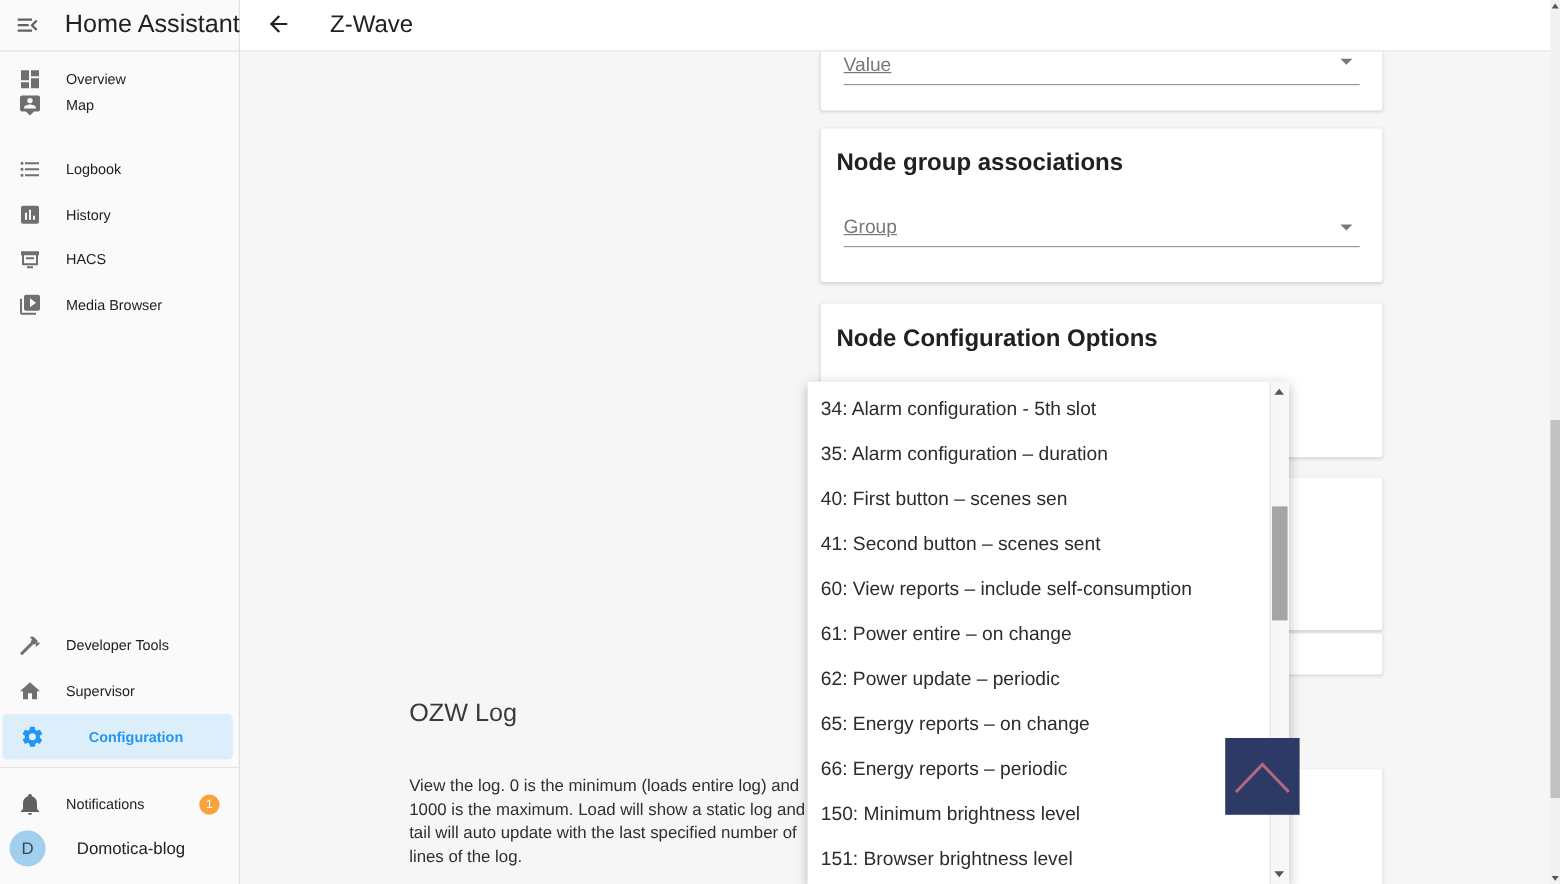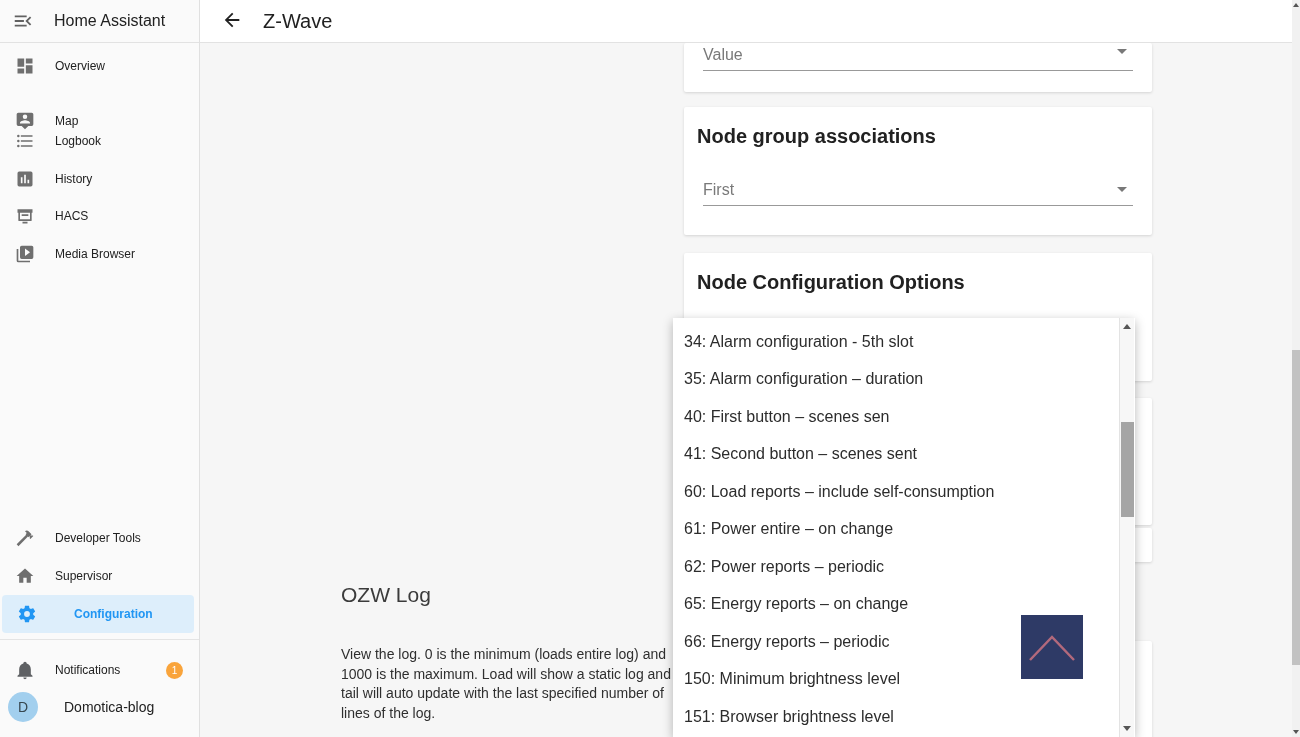--- a/index.html
+++ b/index.html
@@ -5,21 +5,21 @@
   * { margin:0; padding:0; box-sizing:border-box; }
   html,body { width:1300px; height:737px; overflow:hidden; background:#fff;
     font-family:"Liberation Sans", sans-serif; color:#212121; }
   .stage { position:relative; width:1300px; height:737px; overflow:hidden; }
 
   
   .sidebar { position:absolute; left:0; top:0; width:200px; height:737px;
     background:#fafafa; border-right:1px solid #e0e0e0; }
   .sidebar-header { position:absolute; left:0; top:0; width:100%; height:43px;
     display:flex; align-items:center; padding-left:12px; border-bottom:1px solid #e2e2e2; }
-  .sidebar-header .title { font-size:16px; color:#212121; margin-left:20px; white-space:nowrap; }
+  .sidebar-header .title { font-size:21px; color:#212121; margin-left:20px; white-space:nowrap; }
   .nav-item { position:absolute; left:0; width:199px; height:38px;
     display:flex; align-items:center; padding-left:14px; cursor:pointer; }
   .nav-item .ico { width:22px; height:22px; flex:0 0 22px; display:flex; align-items:center; justify-content:center; }
   .nav-item .ico svg { width:20px; height:20px; fill:#6f6f6f; }
   .nav-item .lbl { margin-left:19px; font-size:12px; color:#212121; white-space:nowrap; }
   .nav-item.active { background:var(--active_bg,#ddeefb); border-radius:4px; left:2px; width:192px; }
   .nav-item.active .lbl { color:var(--accent,#2196f3); font-weight:bold;margin-left:36px; }
   .nav-item.active .ico svg { fill:var(--accent,#2196f3); }
   .sidebar-divider { position:absolute; left:0; top:639px; width:199px; height:1px; background:#e4e4e4; }
   .badge { position:absolute; right:16px; width:17px; height:17px; border-radius:50%;
@@ -28,41 +28,41 @@
   .avatar { width:30px; height:30px; border-radius:50%; background:var(--avatar_bg,#a2cfee);
     color:var(--avatar_text,#37474f); font-size:14px; display:flex; align-items:center;
     justify-content:center; flex:0 0 30px; margin-left:-6px; }
   .profile-lbl { margin-left:26px; font-size:14px; }
 
   
   .topbar { position:absolute; left:200px; top:0; width:1100px; height:43px; background:#fff;
     border-bottom:1px solid #e2e2e2; display:flex; align-items:center; }
   .back-btn { width:24px; height:24px; margin-left:21px; cursor:pointer; }
   .back-btn svg { width:22px; height:22px; fill:#212121; }
-  .topbar .title { font-size:20px; margin-left:18px; color:#212121; }
+  .topbar .title { font-size:20px; margin-left:30px; color:#212121; }
 
   
   .content { position:absolute; left:200px; top:43px; width:1100px; height:694px;
     background:#f6f6f6; overflow:hidden; }
   .card { position:absolute; left:484px; width:468px; background:#fff; border-radius:2px;
     box-shadow:0 1px 3px rgba(0,0,0,0.14); }
   .card-title { font-size:20px; color:#212121; padding:18px 13px 0 13px;font-weight:bold; }
   .select-row { position:relative; margin:0 19px; }
-  .select-label { font-size:16px; color:#797979; }
+  .select-label { font-size:16px; color:#797979;text-decoration:underline; }
   .select-underline { height:1px; background:#999; margin-top:6px; }
   .caret { position:absolute; right:6px; top:6px; width:0; height:0;
     border-left:5px solid transparent; border-right:5px solid transparent;
     border-top:5px solid #787878; }
 
   .ozw-title { position:absolute; left:141px; top:540px; font-size:21px; color:#3b3b3b; }
   .ozw-desc { position:absolute; left:141px; top:602px; width:336px; font-size:14px;
     line-height:19.5px; color:#2f2f2f; }
 
   
-  .dropdown { position:absolute; left:473px; top:275px; width:462px; height:419px;
+  .dropdown { position:absolute; left:473px; top:275px; width:401px; height:419px;
     background:#fff; box-shadow:0 3px 10px rgba(0,0,0,0.28); overflow:hidden; }
   .dropdown-items { padding-top:5px; }
   .dropdown-item { height:37.5px; display:flex; align-items:center; padding-left:11px;
     font-size:16px; color:#2c2c2c; cursor:pointer; white-space:nowrap; }
   .dd-scrollbar { position:absolute; top:0; right:1px; width:15px; height:100%;
     background:#f7f7f7; border-left:1px solid #e3e3e3; }
   .dd-thumb { position:absolute; left:1px; top:104px; width:13px; height:95px; background:#a5a5a5; }
   .arr-up, .arr-down { position:absolute; left:3px; width:0; height:0;
     border-left:4px solid transparent; border-right:4px solid transparent; }
   .arr-up { top:6px; border-bottom:5px solid #565656; }
@@ -96,21 +96,21 @@
     </div>
 
     <div class="nav-item" style="top:47px">
       <span class="ico">
           <svg viewBox="0 0 24 24">
             <path d="M13,3V9H21V3M13,21H21V11H13M3,21H11V15H3M3,13H11V3H3V13Z"></path>
           </svg>
         </span>
       <span class="lbl">Overview</span>
     </div>
-    <div class="nav-item" style="top:102px">
+    <div class="nav-item" style="top:69px">
       <span class="ico">
           <svg viewBox="0 0 24 24">
             <path d="M20,2H4A2,2 0 0,0 2,4V16A2,2 0 0,0 4,18H8L12,22L16,18H20A2,2 0 0,0 22,16V4A2,2 0 0,0 20,2M12,4.3A2.7,2.7 0 0,1 14.7,7A2.7,2.7 0 0,1 12,9.7A2.7,2.7 0 0,1 9.3,7A2.7,2.7 0 0,1 12,4.3M18,15H6V14.1C6,12.1 10,11 12,11C14,11 18,12.1 18,14.1V15Z"></path>
           </svg>
         </span>
       <span class="lbl">Map</span>
     </div>
     <div class="nav-item" style="top:122px">
       <span class="ico">
           <svg viewBox="0 0 24 24">
@@ -201,21 +201,21 @@
       <div class="select-row" style="padding-top:3px;">
         <span class="select-label">Value</span>
         <span class="caret"></span>
         <div class="select-underline"></div>
       </div>
     </div>
 
     <div class="card" style="top:64px; height:128px;">
       <div class="card-title">Node group associations</div>
       <div class="select-row" style="margin-top:33px;">
-        <span class="select-label">First</span>
+        <span class="select-label">Group</span>
         <span class="caret"></span>
         <div class="select-underline"></div>
       </div>
     </div>
 
     <div class="card" style="top:210px; height:128px;">
       <div class="card-title">Node Configuration Options</div>
     </div>
 
     <div class="card" style="top:355px; height:127px;"></div>
@@ -224,23 +224,23 @@
 
     <div class="ozw-title">OZW Log</div>
     <div class="ozw-desc">View the log. 0 is the minimum (loads entire log) and 1000 is the maximum. Load will show a static log and tail will auto update with the last specified number of lines of the log.</div>
 
     <div class="dropdown">
       <div class="dropdown-items">
         <div class="dropdown-item">34: Alarm configuration - 5th slot</div>
         <div class="dropdown-item">35: Alarm configuration – duration</div>
         <div class="dropdown-item">40: First button – scenes sen</div>
         <div class="dropdown-item">41: Second button – scenes sent</div>
-        <div class="dropdown-item">60: Load reports – include self-consumption</div>
+        <div class="dropdown-item">60: View reports – include self-consumption</div>
         <div class="dropdown-item">61: Power entire – on change</div>
-        <div class="dropdown-item">62: Power reports – periodic</div>
+        <div class="dropdown-item">62: Power update – periodic</div>
         <div class="dropdown-item">65: Energy reports – on change</div>
         <div class="dropdown-item">66: Energy reports – periodic</div>
         <div class="dropdown-item">150: Minimum brightness level</div>
         <div class="dropdown-item">151: Browser brightness level</div>
       </div>
       <div class="dd-scrollbar">
         <span class="arr-up"></span>
         <div class="dd-thumb"></div>
         <span class="arr-down"></span>
       </div>

